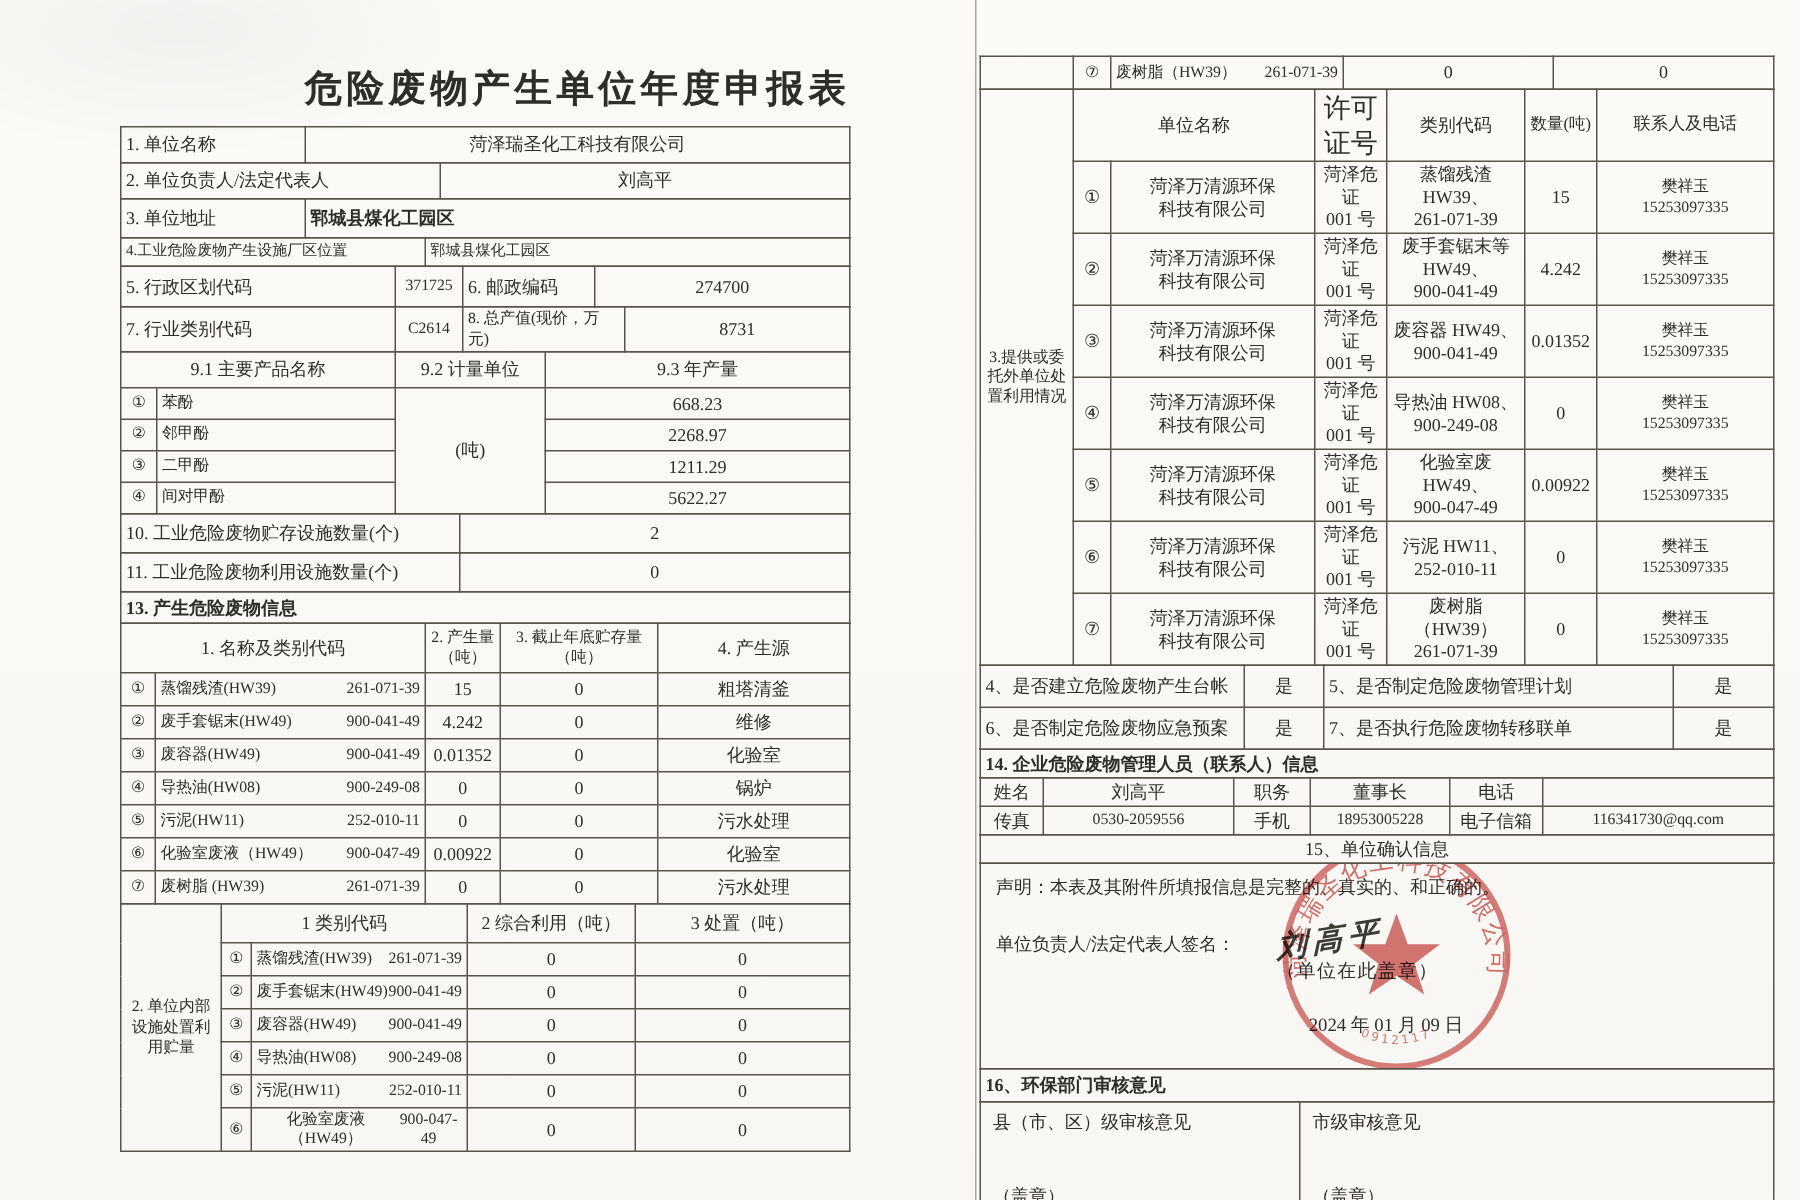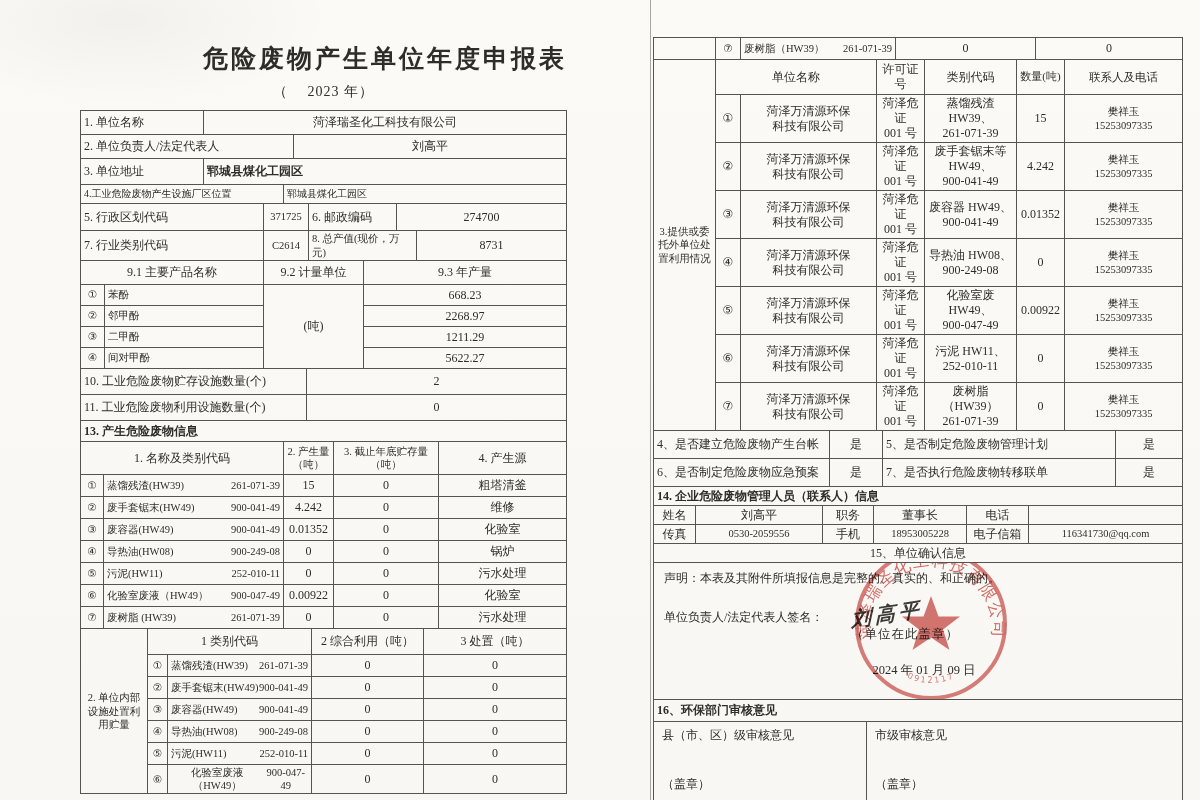--- a/index.html
+++ b/index.html
@@ -53,21 +53,20 @@
   .ext .digits{font-size:10.5px;}
 </style>
 </head>
 <body>
 
 <div class="scan">
   <div class="divider"></div>
 
   <div class="lp">
     <div class="ttl">危险废物产生单位年度申报表</div>
-    <div class="yr">（　 2023 年）</div>
 
     <div style="margin-top:10px;">
 
       <table class="frm">
         <colgroup>
             <col style="width:123px">
             <col>
           </colgroup>
         <tbody>
             <tr class="h24">
@@ -438,21 +437,21 @@
           <col style="width:136px">
           <col style="width:48px">
           <col style="width:92px">
           <col style="width:48px">
           <col>
         </colgroup>
       <tbody>
           <tr class="h34">
         <td rowspan="8" class="sm">3.提供或委托外单位处置利用情况</td>
         <td colspan="2" style="font-size:12px">单位名称</td>
-        <td class="pre" style="font-size:12px">许可证号</td>
+        <td class="pre" style="font-size:18px">许可证号</td>
         <td style="font-size:12px">类别代码</td>
         <td style="font-size:11px">数量(吨)</td>
         <td style="font-size:11.5px">联系人及电话</td>
       </tr>
       <tr class="hx42">
         <td>①</td>
         <td class="pre">菏泽万清源环保
 科技有限公司</td>
         <td class="pre">菏泽危证
 001 号</td>

